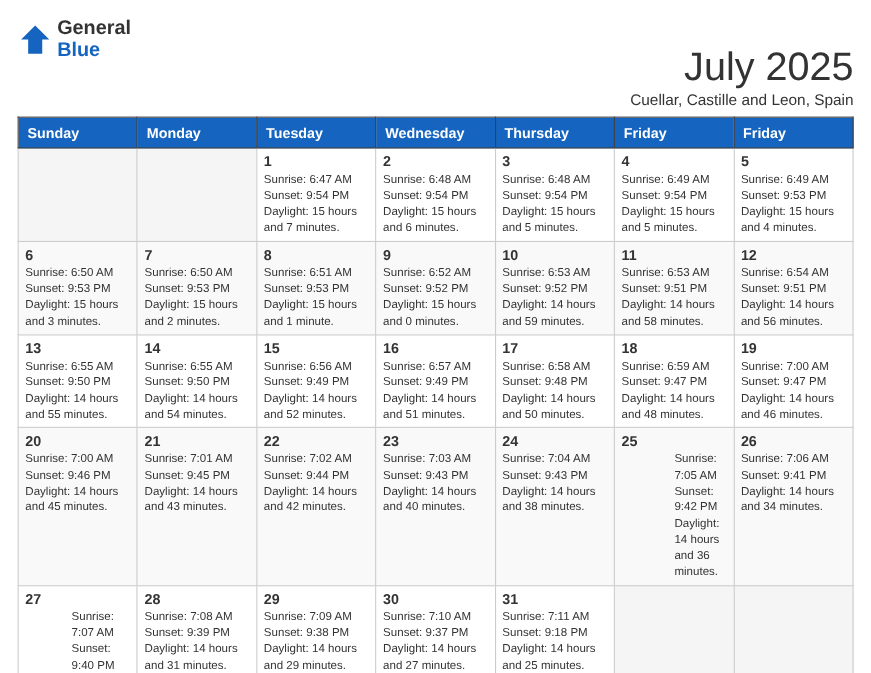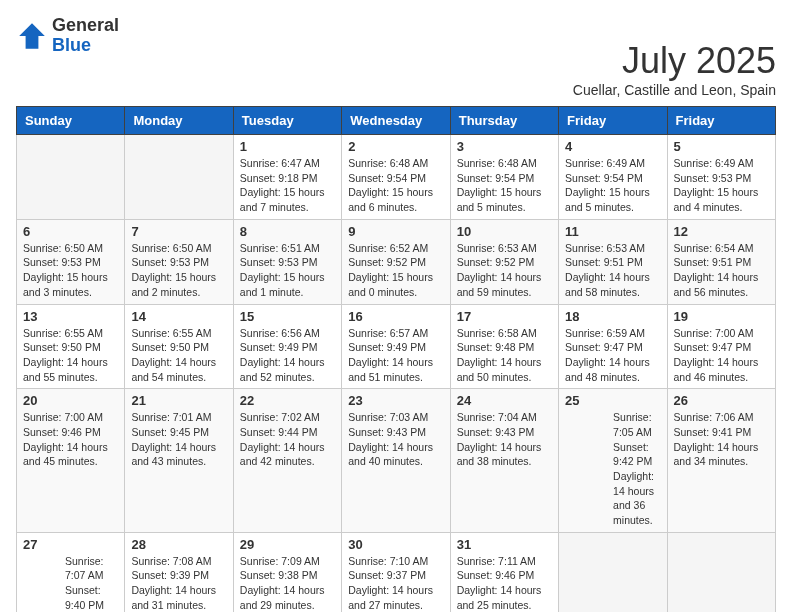--- a/index.html
+++ b/index.html
@@ -116,21 +116,21 @@
         <th>Friday</th>
       </tr>
   </thead>
   <tbody id="calendar-body">
   <tr>
         <td class="empty-cell"></td>
         <td class="empty-cell"></td>
         <td>
           <span class="day-number">1</span>
           <div class="cell-text" style="white-space: pre-line;">Sunrise: 6:47 AM
-Sunset: 9:18 PM
+Sunset: 9:54 PM
 Daylight: 15 hours and 7 minutes.</div>
         </td>
         <td>
           <span class="day-number">2</span>
           <div class="cell-text" style="white-space: pre-line;">Sunrise: 6:48 AM
 Sunset: 9:54 PM
 Daylight: 15 hours and 6 minutes.</div>
         </td>
         <td>
           <span class="day-number">3</span>
@@ -304,20 +304,20 @@
         </td>
         <td>
           <span class="day-number">30</span>
           <div class="cell-text" style="white-space: pre-line;">Sunrise: 7:10 AM
 Sunset: 9:37 PM
 Daylight: 14 hours and 27 minutes.</div>
         </td>
         <td>
           <span class="day-number">31</span>
           <div class="cell-text" style="white-space: pre-line;">Sunrise: 7:11 AM
-Sunset: 9:46 PM
+Sunset: 9:18 PM
 Daylight: 14 hours and 25 minutes.</div>
         </td>
         <td class="empty-cell"></td>
         <td class="empty-cell"></td>
       </tr>
     </tbody>
 </table>
 
 </body></html>

